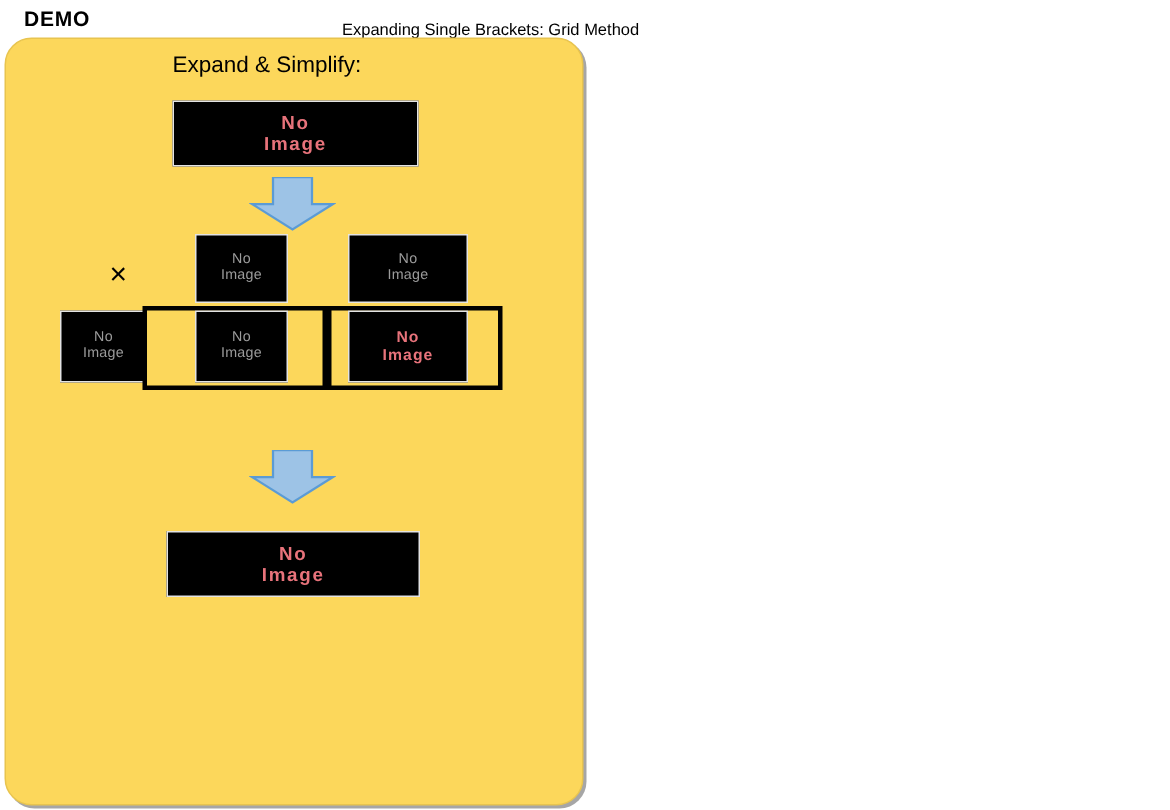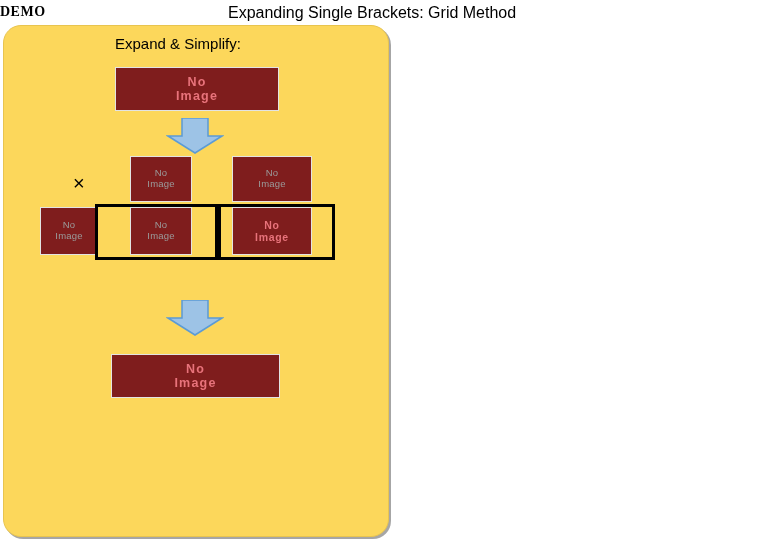--- a/index.html
+++ b/index.html
@@ -9,34 +9,34 @@
   body {
     width: 780px;
     height: 540px;
     background: #ffffff;
     font-family: "Liberation Sans", sans-serif;
     position: relative;
     overflow: hidden;
   }
   .demo-badge {
     position: absolute;
-    left: 0;
+    left: 16px;
     top: 4px;
-    font-family: Liberation Serif, serif;
+    font-family: Liberation Sans, sans-serif;
     font-weight: bold;
     font-size: 14px;
     color: #000000;
     letter-spacing: 0.5px;
     font-variant: small-caps;
   }
   .slide-title {
     position: absolute;
     left: 228px;
-    top: 4px;
-    font-size: 16px;
+    top: 14px;
+    font-size: 11px;
     color: #000000;
     white-space: nowrap;
   }
   .yellow-panel {
     position: absolute;
     left: 3px;
     top: 25px;
     width: 384px;
     height: 510px;
     background: #fcd75b;
@@ -47,21 +47,21 @@
   .expand-label {
     position: absolute;
     left: 115px;
     top: 35px;
     font-size: 15px;
     color: #000000;
     white-space: nowrap;
   }
   .noimg {
     position: absolute;
-    background: #7f1d1d;
+    background: #000000;
     border: 1px solid #e3e3e3;
     display: flex;
     align-items: center;
     justify-content: center;
     text-align: center;
     line-height: 1.15;
     color: #e8737b;
     font-family: "Liberation Sans", sans-serif;
   }
   .noimg span {

